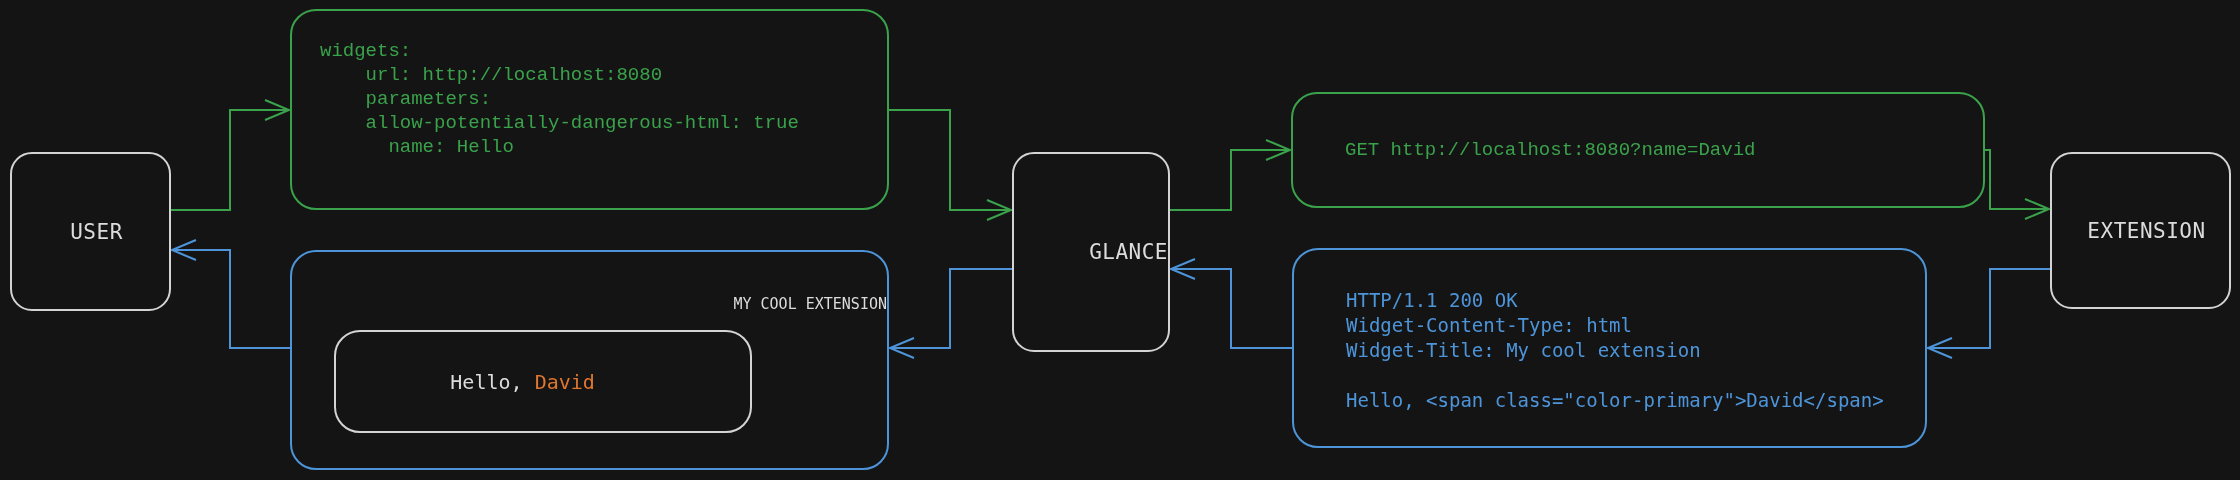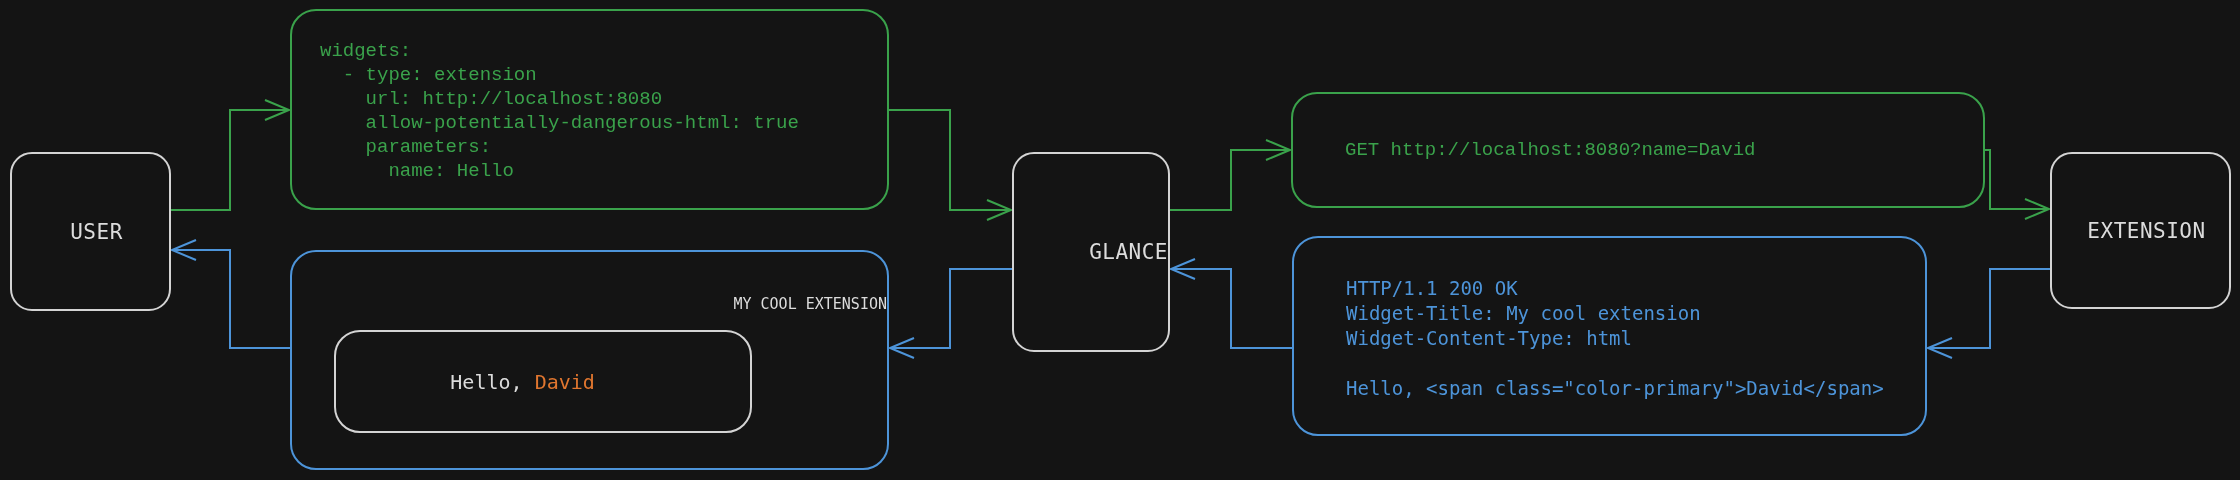--- a/index.html
+++ b/index.html
@@ -52,21 +52,21 @@
     position: absolute;
     border-radius: 26px;
     box-sizing: border-box;
     background: var(--background, #141414);
   }
   .msg-box.green { border: 2px solid var(--green, #3aa24b); color: var(--green, #3aa24b); font-family: Liberation Mono, monospace; }
   .msg-box.blue  { border: 2px solid var(--blue, #4d94d9);  color: var(--blue, #4d94d9); }
 
   .box-config   { left: 290px;  top: 9px;   width: 599px; height: 201px; padding: 28px 20px 0 28px; }
   .box-request  { left: 1291px; top: 92px;  width: 694px; height: 116px; display: flex; align-items: center; padding-left: 52px; }
-  .box-response { left: 1292px; top: 236px; width: 635px; height: 200px; padding: 38px 20px 0 52px; }
+  .box-response { left: 1292px; top: 248px; width: 635px; height: 200px; padding: 38px 20px 0 52px; }
   .box-widget   { left: 290px;  top: 250px; width: 599px; height: 220px; padding: 40px 0 0 56px; }
 
   .code-line {
     white-space: pre;
     font-size: 19px;
     line-height: 24px;
     min-height: 24px;
   }
   .box-response .code-line { line-height: 25px; min-height: 25px; }
   .box-request .code-line  { line-height: 25px; }
@@ -143,35 +143,34 @@
   </div>
   <div class="node node-glance">
     <span>GLANCE</span>
   </div>
   <div class="node node-extension">
     <span>EXTENSION</span>
   </div>
 
   <div class="msg-box green box-config">
     <div class="code-line">widgets:</div>
-    <div class="code-line">  - type: extension</div>
     <div class="code-line">    url: http://localhost:8080</div>
+    <div class="code-line">    parameters:</div>
     <div class="code-line">    allow-potentially-dangerous-html: true</div>
-    <div class="code-line">    parameters:</div>
     <div class="code-line">      name: Hello</div>
   </div>
 
   <div class="msg-box green box-request">
     <div class="code-line">GET http://localhost:8080?name=David</div>
   </div>
 
   <div class="msg-box blue box-response">
     <div class="code-line">HTTP/1.1 200 OK</div>
+    <div class="code-line">Widget-Content-Type: html</div>
     <div class="code-line">Widget-Title: My cool extension</div>
-    <div class="code-line">Widget-Content-Type: html</div>
     <div class="code-line"></div>
     <div class="code-line">Hello, &lt;span class="color-primary"&gt;David&lt;/span&gt;</div>
   </div>
 
   <div class="msg-box blue box-widget">
     <div class="widget-title">MY COOL EXTENSION</div>
     <div class="widget-inner">
       <div class="greeting">
         <span>Hello, </span><span class="name">David</span>
       </div>

